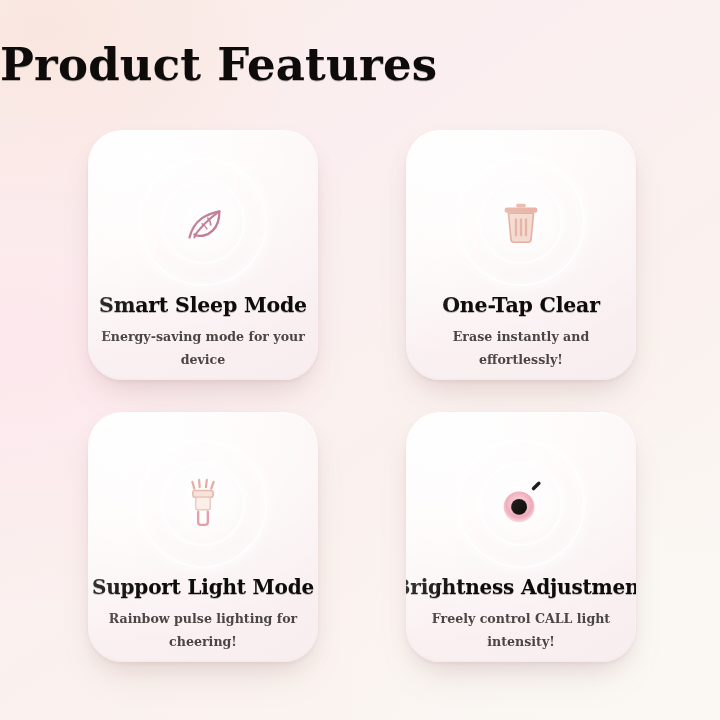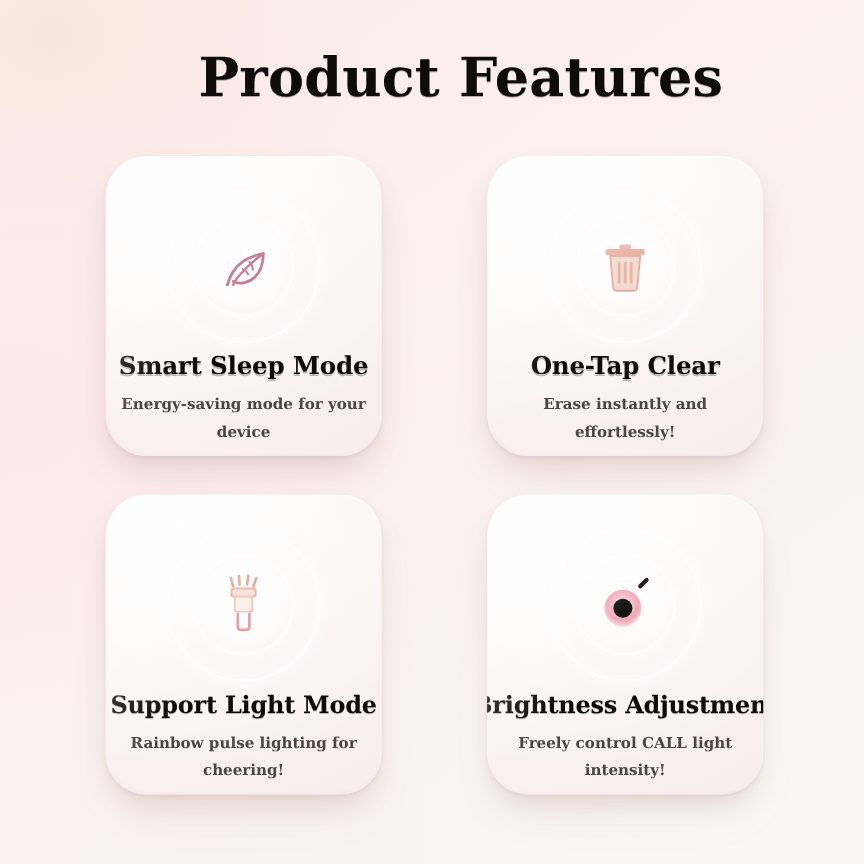--- a/index.html
+++ b/index.html
@@ -16,28 +16,27 @@
       radial-gradient(ellipse 460px 380px at 6% 4%, #fae6e0 0%, rgba(250,230,224,0) 58%),
       radial-gradient(ellipse 620px 520px at 96% 96%, #fbf8f4 0%, rgba(251,248,244,0) 60%),
       linear-gradient(146deg, #f9eee9 0%, #fbeef0 30%, #faf1ee 58%, #faf7f3 100%);
     position:relative;
   }
 
   
   .page-title {
     position:absolute;
     top:38px; left:0; right:0;
-    text-align:center;
+    text-align:left;
     font-family:"DejaVu Serif", serif;
     font-weight:700;
     font-size:45px;
     letter-spacing:0.2px;
     color:#0d0c0b;
     text-shadow:0 1px 0 rgba(0,0,0,0.28);
-    padding-left:48px;
   }
 
   
   .cards-grid {
     position:absolute;
     top:130px; left:88px;
     width:548px; height:534px;
     display:grid;
     grid-template-columns:230px 230px;
     grid-template-rows:250px 250px;

